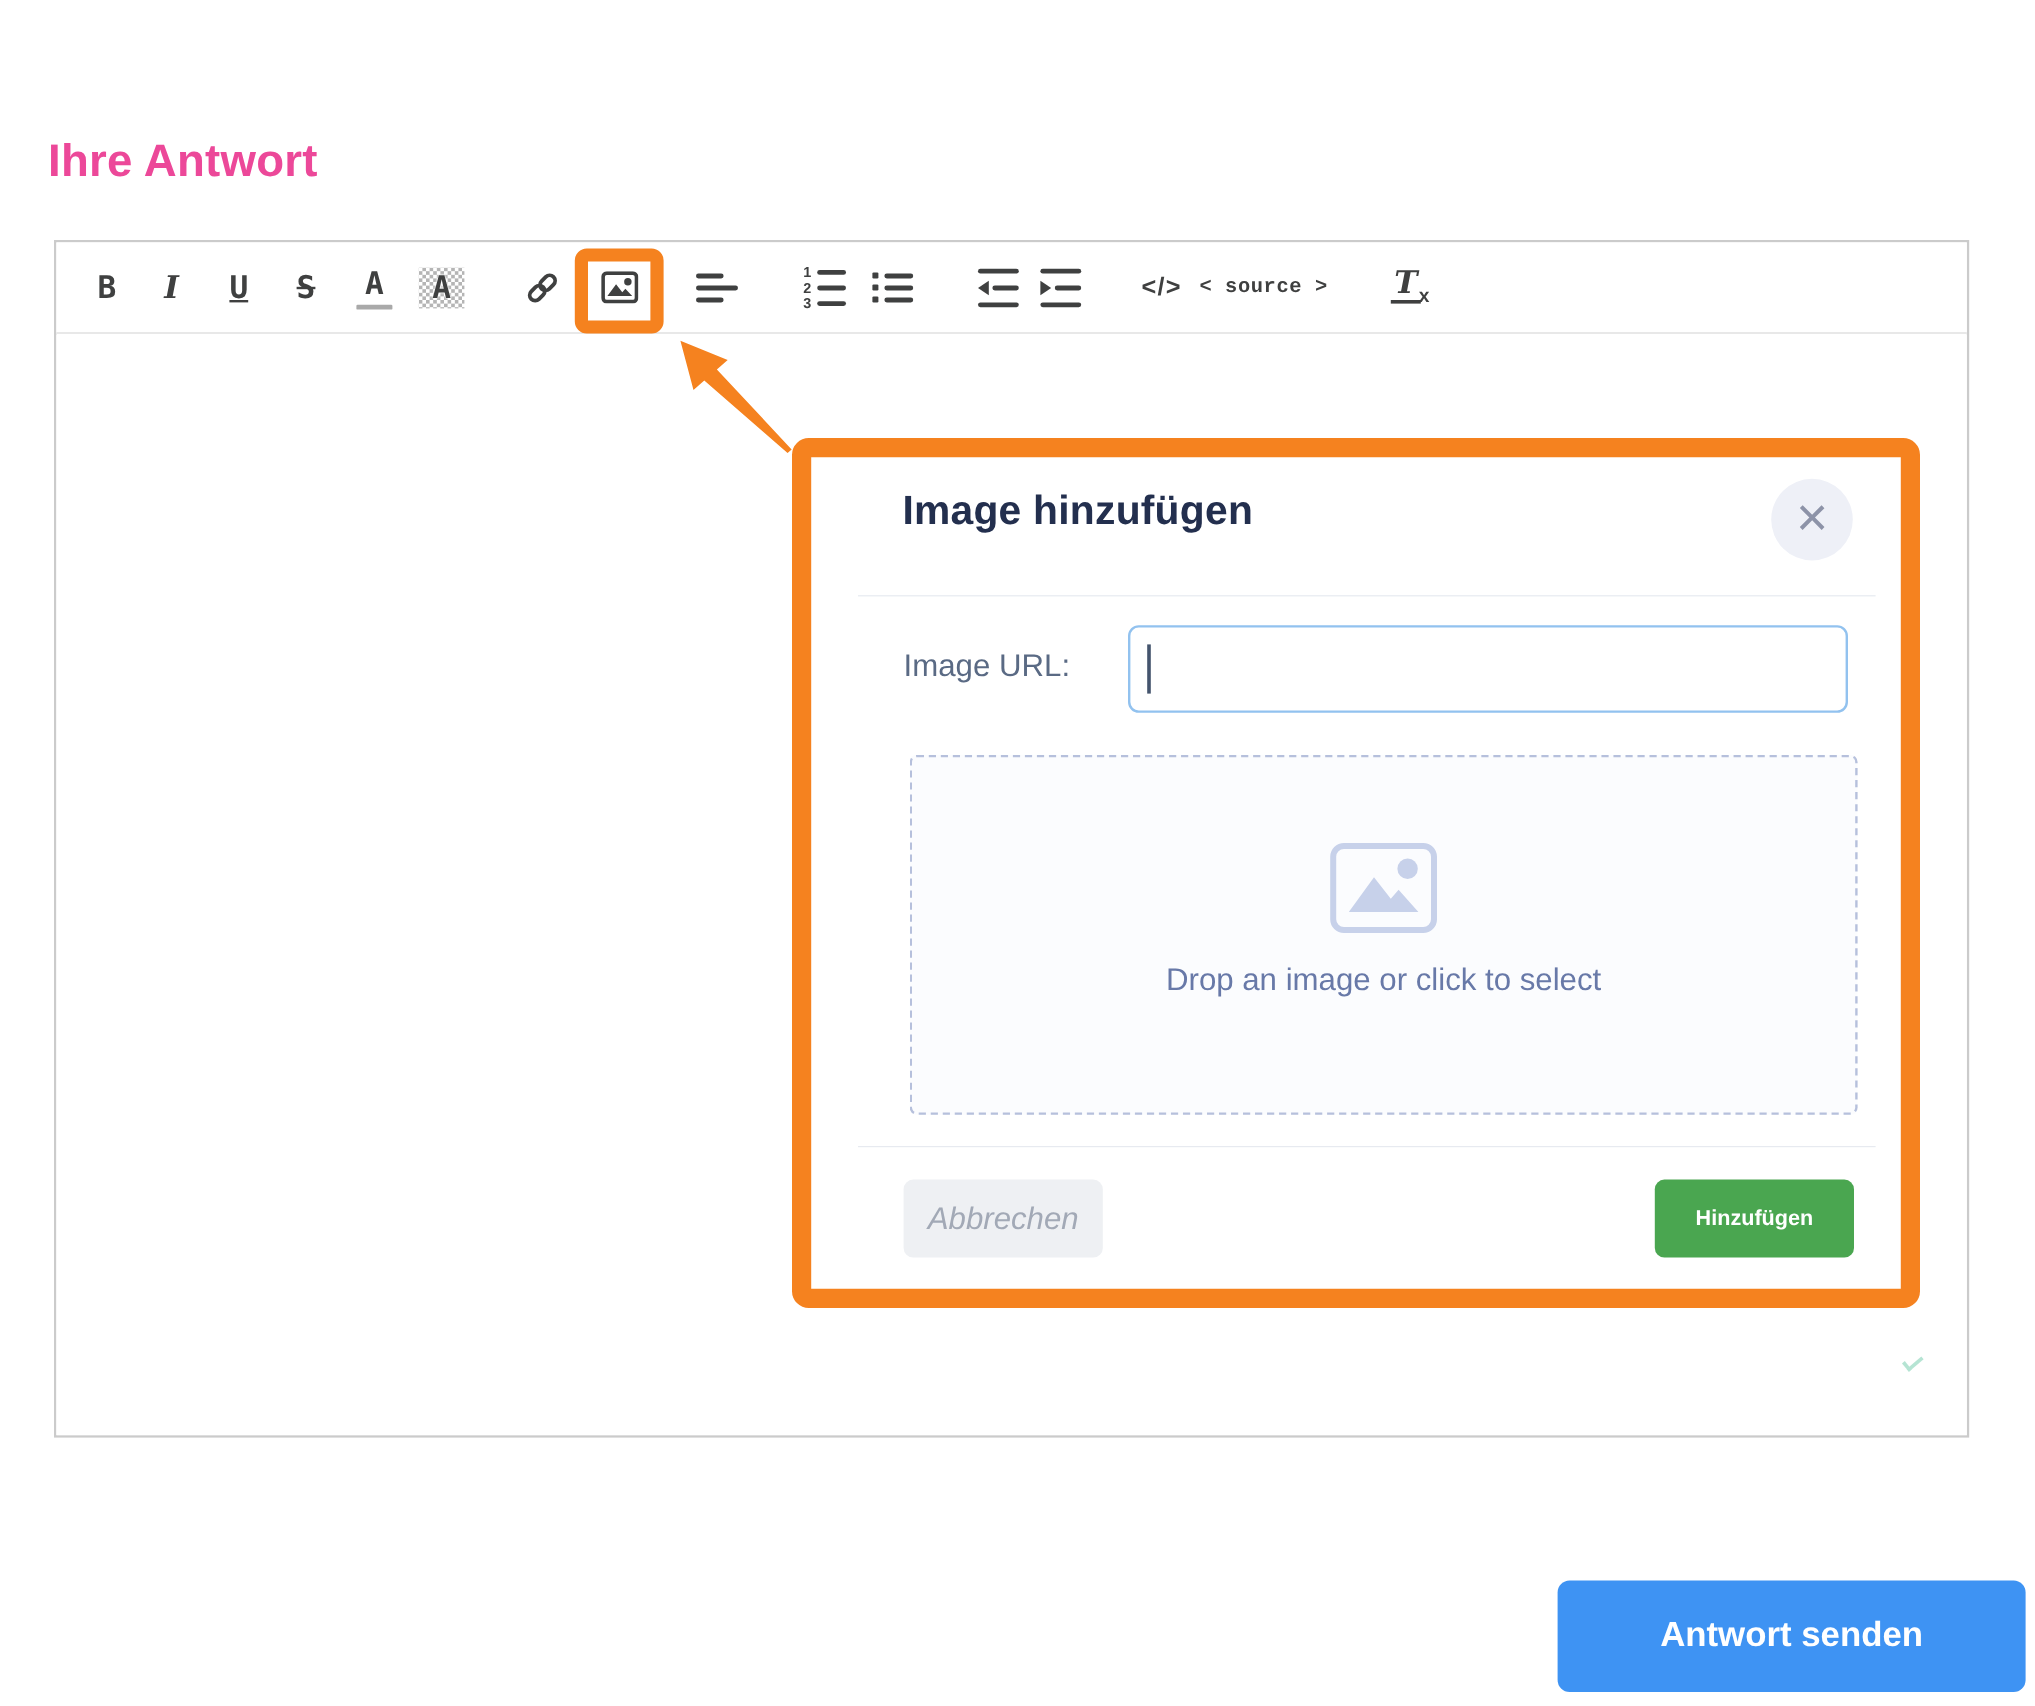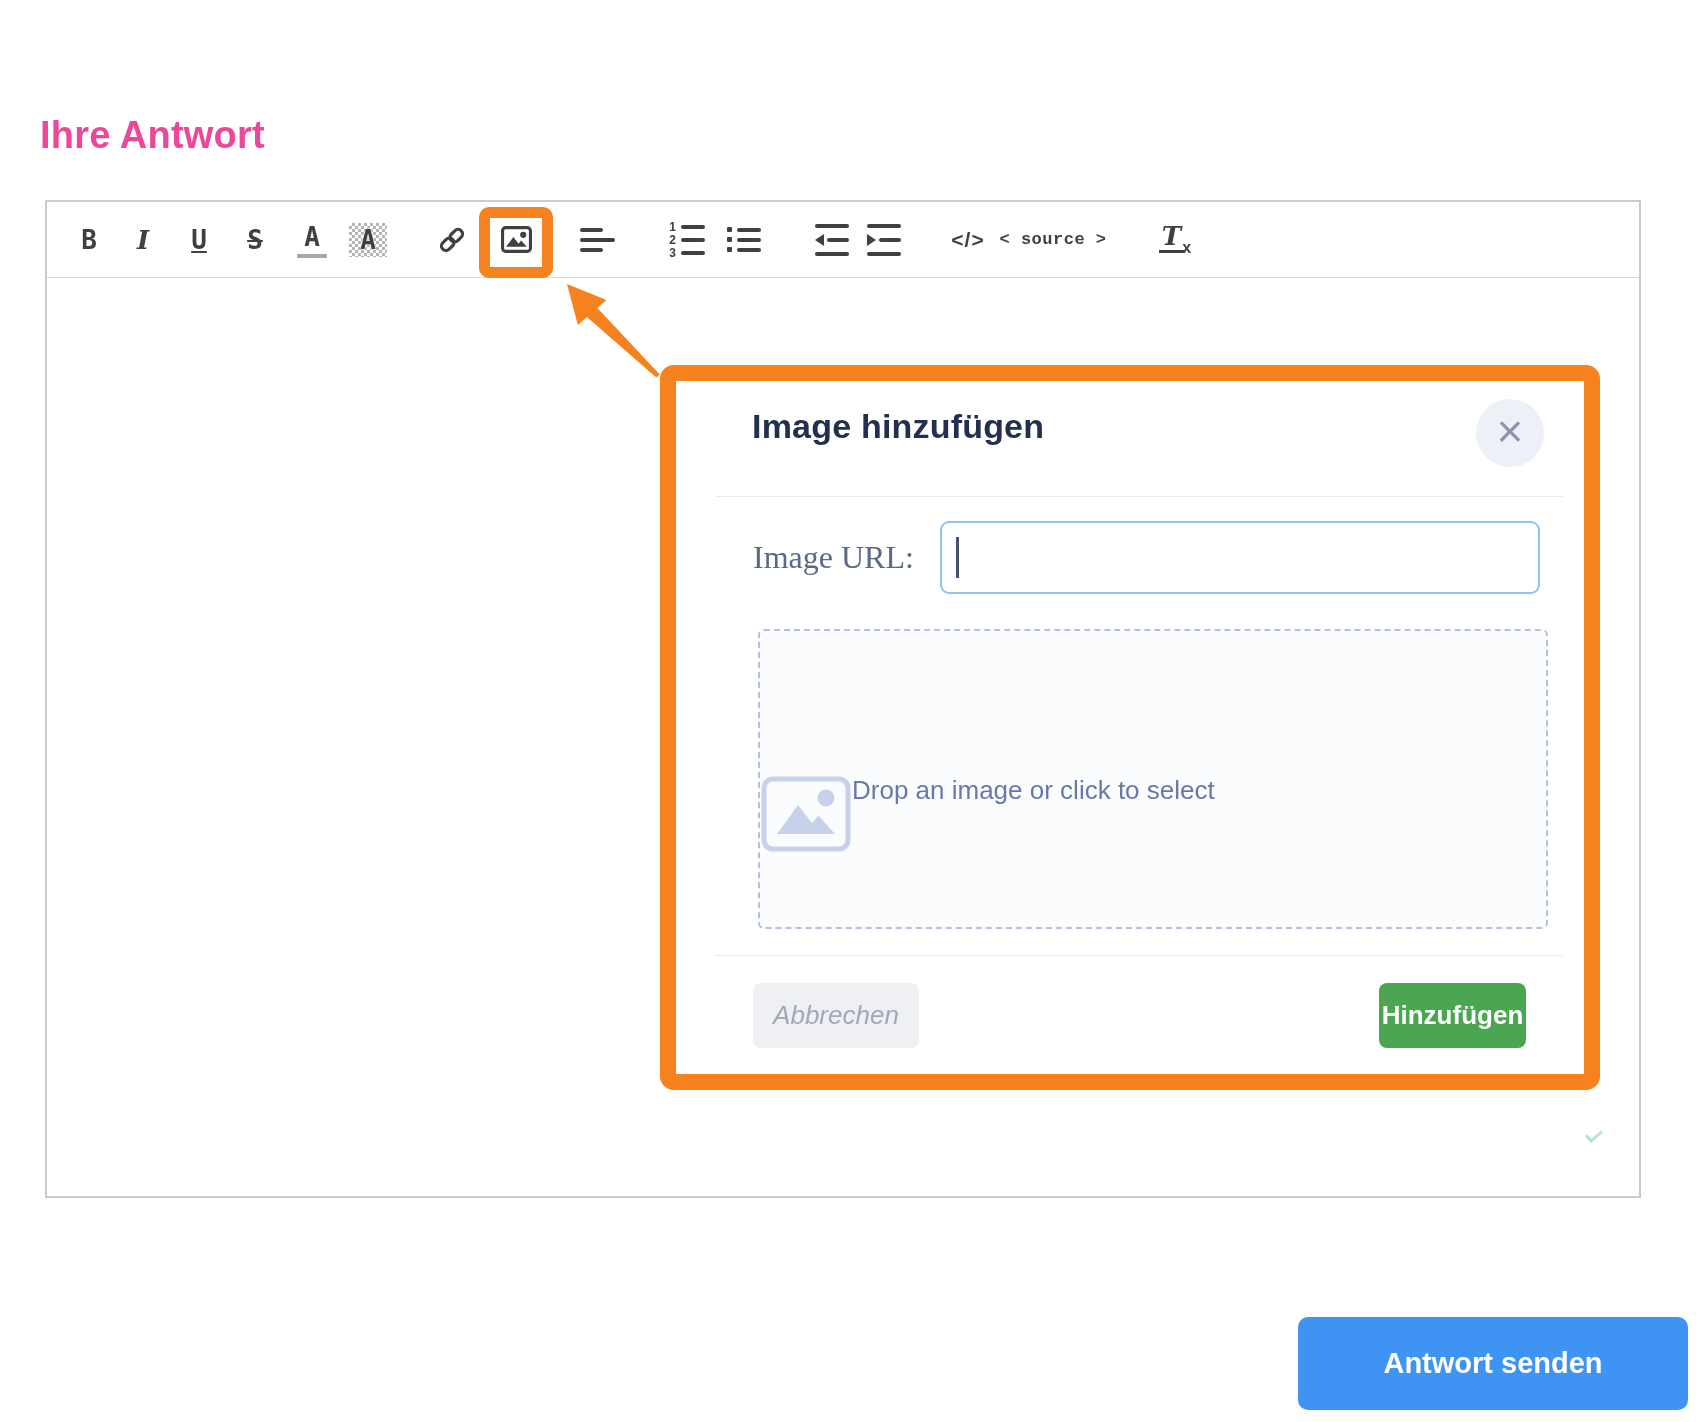--- a/index.html
+++ b/index.html
@@ -57,30 +57,30 @@
   .anno-arrow { position:absolute; left:545px; top:272px; z-index:6; }
 
   
   .modal-frame { position:absolute; left:660px; top:365px; width:940px; height:725px; background:#ffffff; border:16px solid #F5821F; border-radius:14px; z-index:10; }
   .modal-title { position:absolute; left:76px; top:26px; font-size:34px; font-weight:bold; color:#232f4e; letter-spacing:.2px; }
   .modal-close { position:absolute; left:800px; top:18px; width:68px; height:68px; border-radius:50%; background:#eef0f7; border:none; cursor:pointer; display:flex; align-items:center; justify-content:center; }
   .modal-close span { font-size:46px; font-weight:300; color:#8d93a8; line-height:46px; margin-top:-4px; }
   .m-div { position:absolute; left:39px; width:848px; height:1px; background:#e7eaf0; }
   .m-div1 { top:115px; } .m-div2 { top:574px; }
 
-  .url-label { position:absolute; left:77px; top:158px; font-size:32px; color:#5a6a84;font-family:Liberation Serif, serif; }
+  .url-label { position:absolute; left:77px; top:158px; font-size:26px; color:#5a6a84; }
   .url-input { position:absolute; left:264px; top:140px; width:600px; height:73px; border:2px solid #92c2ef; border-radius:9px; background:#fff; font-size:26px; color:#232f4e; padding:0 16px; outline:none; }
   .caret { position:absolute; left:280px; top:156px; width:3px; height:41px; background:#44546d; }
 
-  .dropzone { position:absolute; left:82px; top:248px; width:790px; height:300px; border:2px dashed #b6c0dc; border-radius:6px; background:#fbfcfe; display:flex; align-items:center; cursor:pointer; }
+  .dropzone { position:absolute; left:82px; top:248px; width:790px; height:300px; border:2px dashed #b6c0dc; border-radius:6px; background:#fbfcfe; display:flex; flex-direction:column; align-items:center; cursor:pointer; }
   .dz-icon { margin-top:70px; }
   .dz-text { margin-top:22px; font-size:26px; color:#6879a8; }
 
   .btn-cancel { position:absolute; left:77px; top:602px; width:166px; height:65px; background:#eef0f3; color:#a2a9b6; font-size:26px; border:none; border-radius:8px; cursor:pointer; font-family:"Liberation Sans", sans-serif;font-style:italic; }
-  .btn-add { position:absolute; left:703px; top:602px; width:147px; height:65px; background:#4AA650; color:#ffffff; font-size:26px; font-weight:bold; border:none; border-radius:8px; cursor:pointer; font-family:"Liberation Sans", sans-serif; }
+  .btn-add { position:absolute; left:703px; top:602px; width:166px; height:65px; background:#4AA650; color:#ffffff; font-size:18px; font-weight:bold; border:none; border-radius:8px; cursor:pointer; font-family:"Liberation Sans", sans-serif; }
 
   .btn-send { position:absolute; left:1258px; top:1317px; width:390px; height:93px; background:#3E93F3; color:#ffffff; font-size:29px; font-weight:bold; border:none; border-radius:10px; cursor:pointer; z-index:2; font-family:"Liberation Sans", sans-serif;margin-left:40px; }
 
   .tick { position:absolute; left:1586px; top:1130px; width:16px; height:9px; border-left:3px solid #8fd6bd; border-bottom:3px solid #8fd6bd; transform:rotate(-40deg); opacity:.65; z-index:3; }
 </style>
 </head>
 <body>
 
 <div class="canvas">
 

